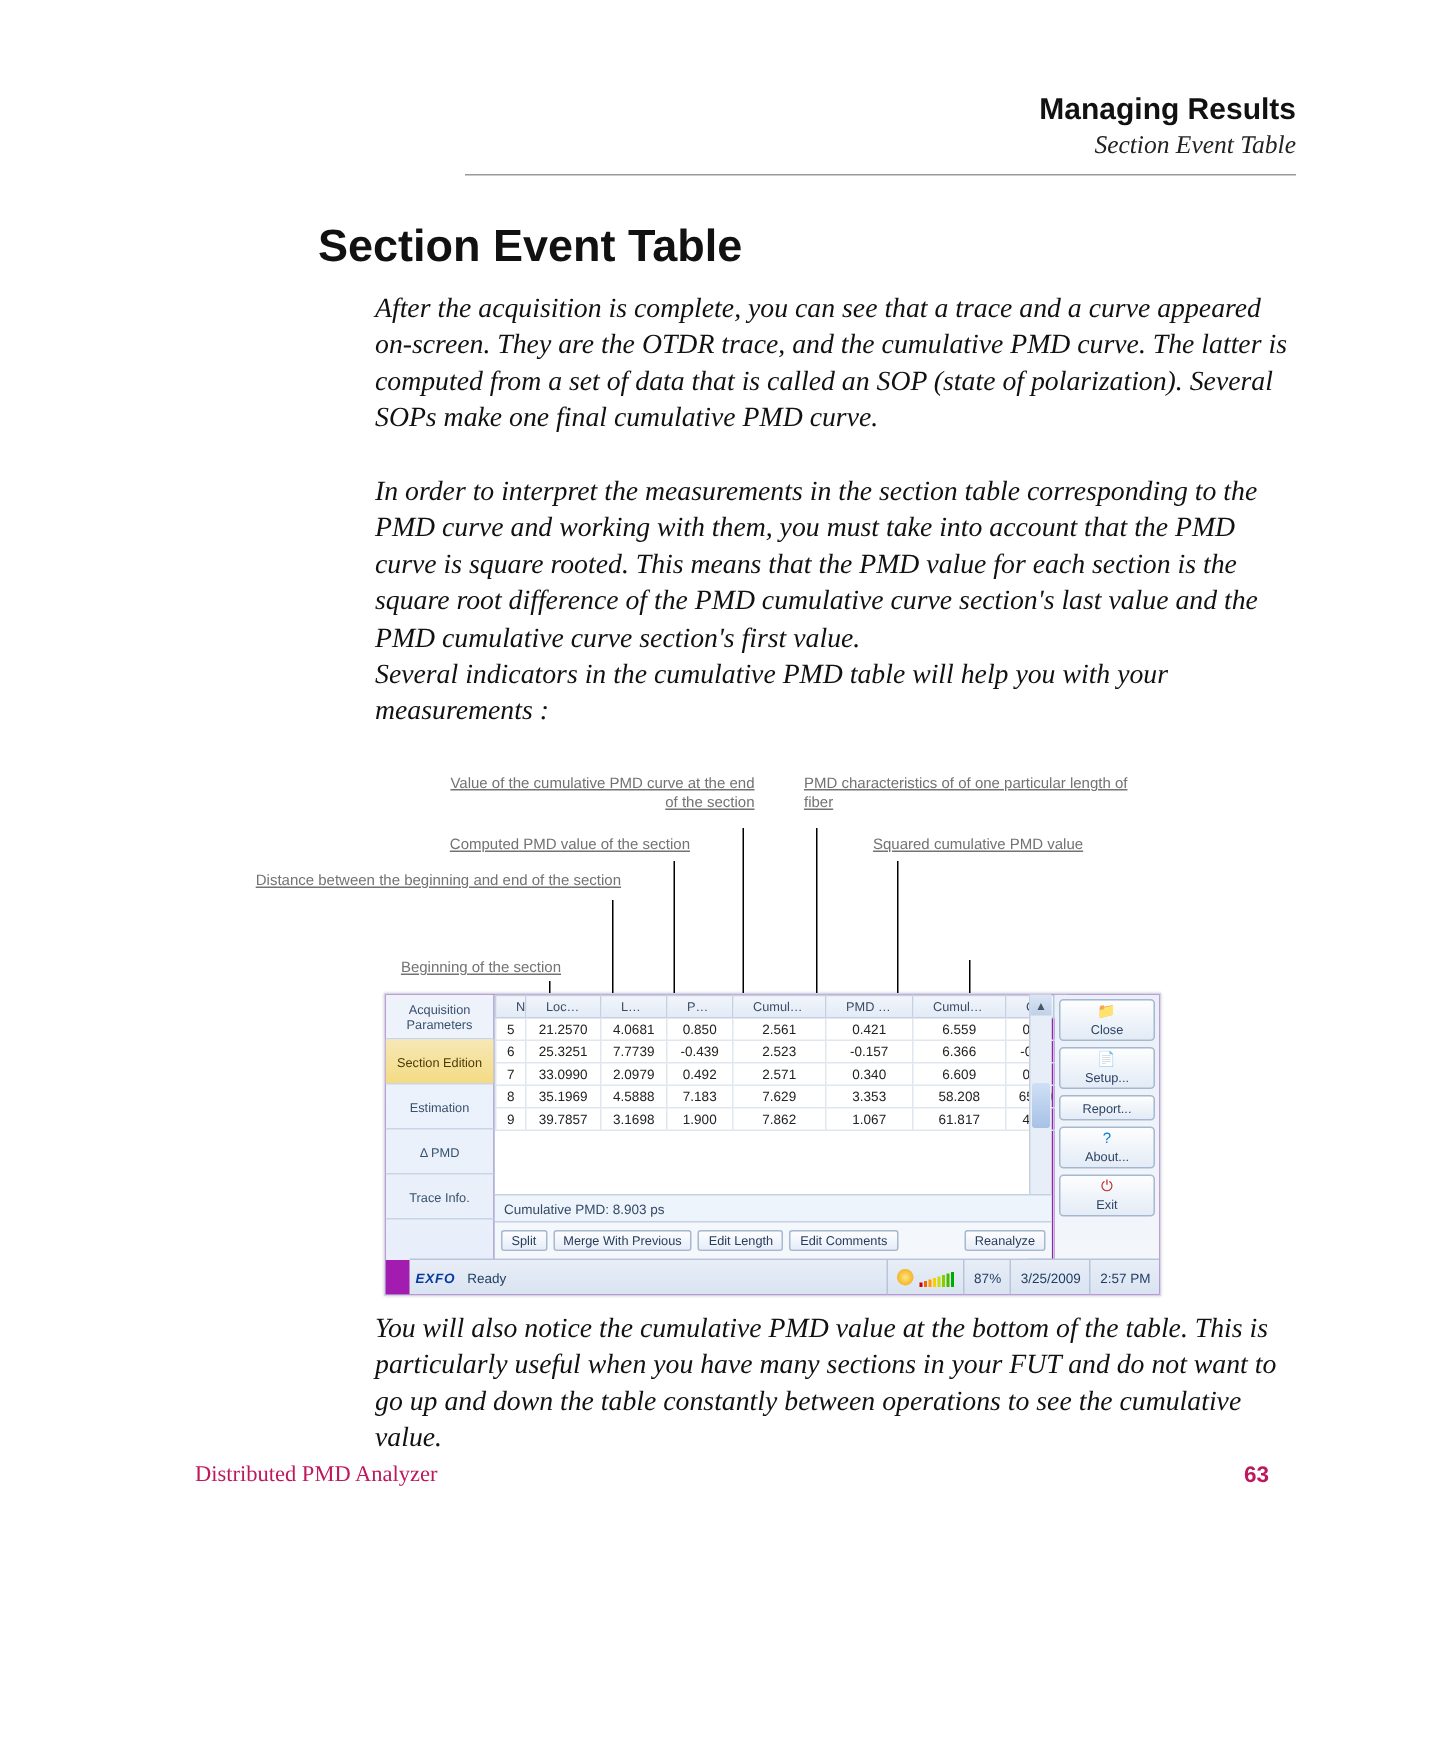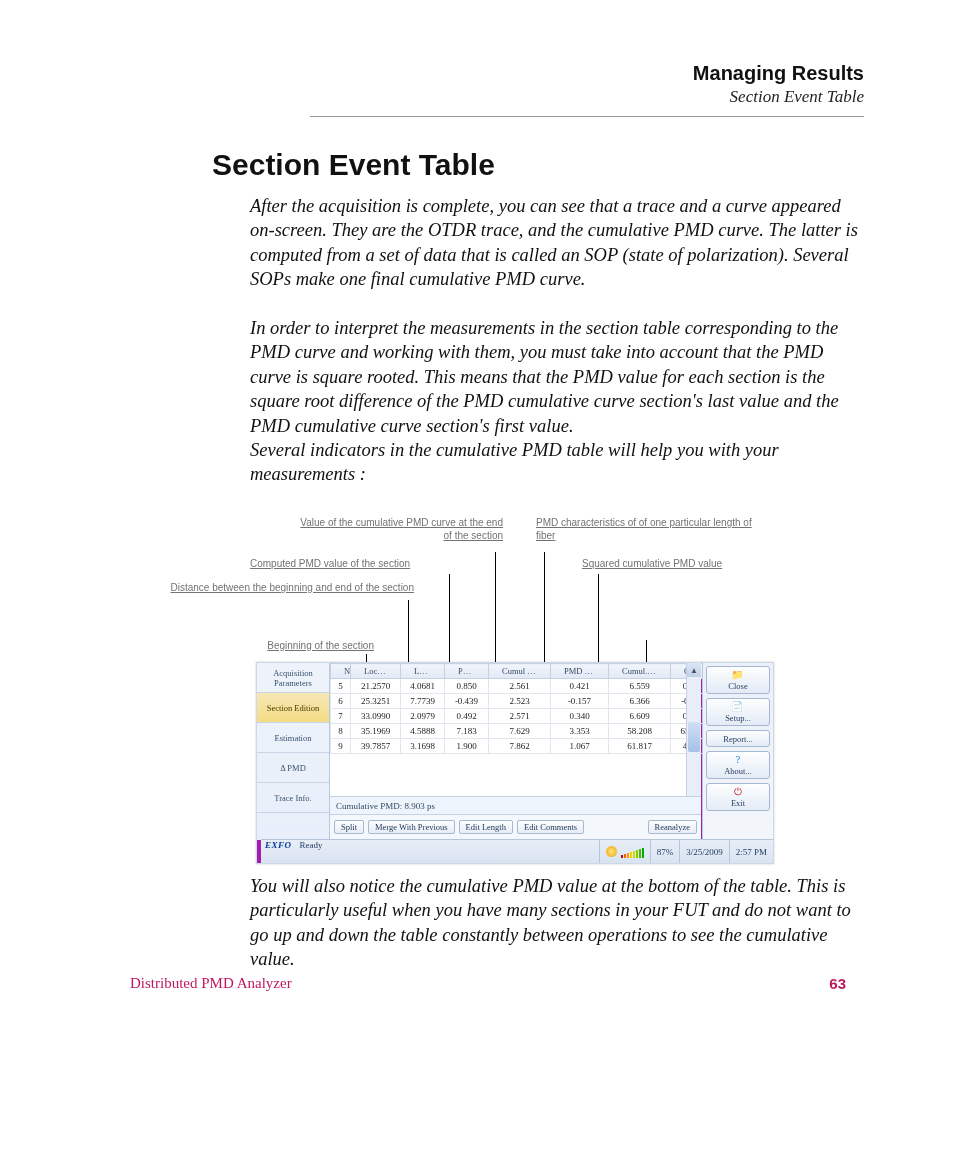--- a/index.html
+++ b/index.html
@@ -85,21 +85,21 @@
 
   
   .fig {
     position: absolute;
     left: 256px;
     top: 662px;
     width: 516px;
     height: 200px;
     border: 1px solid #cfd9e6;
     box-shadow: 0 0 2px rgba(0,0,0,.2);
-    font-family: Liberation Serif, serif;
+    font-family: Liberation Sans, sans-serif;
     font-size: 9.5px;
     color: #222;
     background: #a21caf;
     overflow: hidden;
   }
   
   .sidebar {
     position: absolute;
     left: 0; top: 0; bottom: 23px;
     width: 72px;
@@ -235,26 +235,26 @@
   .rbtn .ic {
     display:block;
     font-size: 10px;
     line-height: 1;
     margin-bottom: 1px;
   }
 
   
   .status {
     position: absolute;
-    left: 4px; right: 0; bottom: 0;
+    left: 16px; right: 0; bottom: 0;
     height: 23px;
     background: linear-gradient(#e8eef7,#d9e3f1);
     border-top: 1px solid #b7c5da;
     display: flex;
-    align-items: flex-start;
+    align-items: center;
     font-size: 9px;
     color: #1e3a5f;
   }
   .logo {
     font-weight: bold;
     font-style: italic;
     color: #0a3aa0;
     padding: 0 4px 0 4px;
     letter-spacing: .5px;
   }
@@ -308,21 +308,21 @@
   <div class="sec-heading">Section Event Table</div>
 
   <div class="para p1">After the acquisition is complete, you can see that a trace and a curve appeared on-screen. They are the OTDR trace, and the cumulative PMD curve. The latter is computed from a set of data that is called an SOP (state of polarization). Several SOPs make one final cumulative PMD curve.</div>
   <div class="para p2">In order to interpret the measurements in the section table corresponding to the PMD curve and working with them, you must take into account that the PMD curve is square rooted. This means that the PMD value for each section is the square root difference of the PMD cumulative curve section's last value and the PMD cumulative curve section's first value.</div>
   <div class="para p3">Several indicators in the cumulative PMD table will help you with your measurements :</div>
 
   <div class="callout" style="left:293px; top:517px; width:210px; text-align:right;">Value of the cumulative PMD curve at the end of the section</div>
 
   <div class="callout" style="left:536px; top:517px; width:220px;">PMD characteristics of of one particular length of fiber</div>
 
-  <div class="callout" style="left:200px; top:558px; width:260px; text-align:center;">Computed PMD value of the section</div>
+  <div class="callout" style="left:200px; top:558px; width:260px; text-align:right;">Computed PMD value of the section</div>
 
   <div class="callout" style="left:582px; top:558px; width:230px;">Squared cumulative PMD value</div>
 
   <div class="callout" style="left:154px; top:582px; width:260px; text-align:right;">Distance between the beginning and end of the section</div>
 
 
   <div class="callout" style="left:204px; top:640px; width:170px; text-align:right;">Beginning of the section</div>
 
   <div class="line" style="left:366px; top:654px; width:1px; height:14px;"></div>
 

